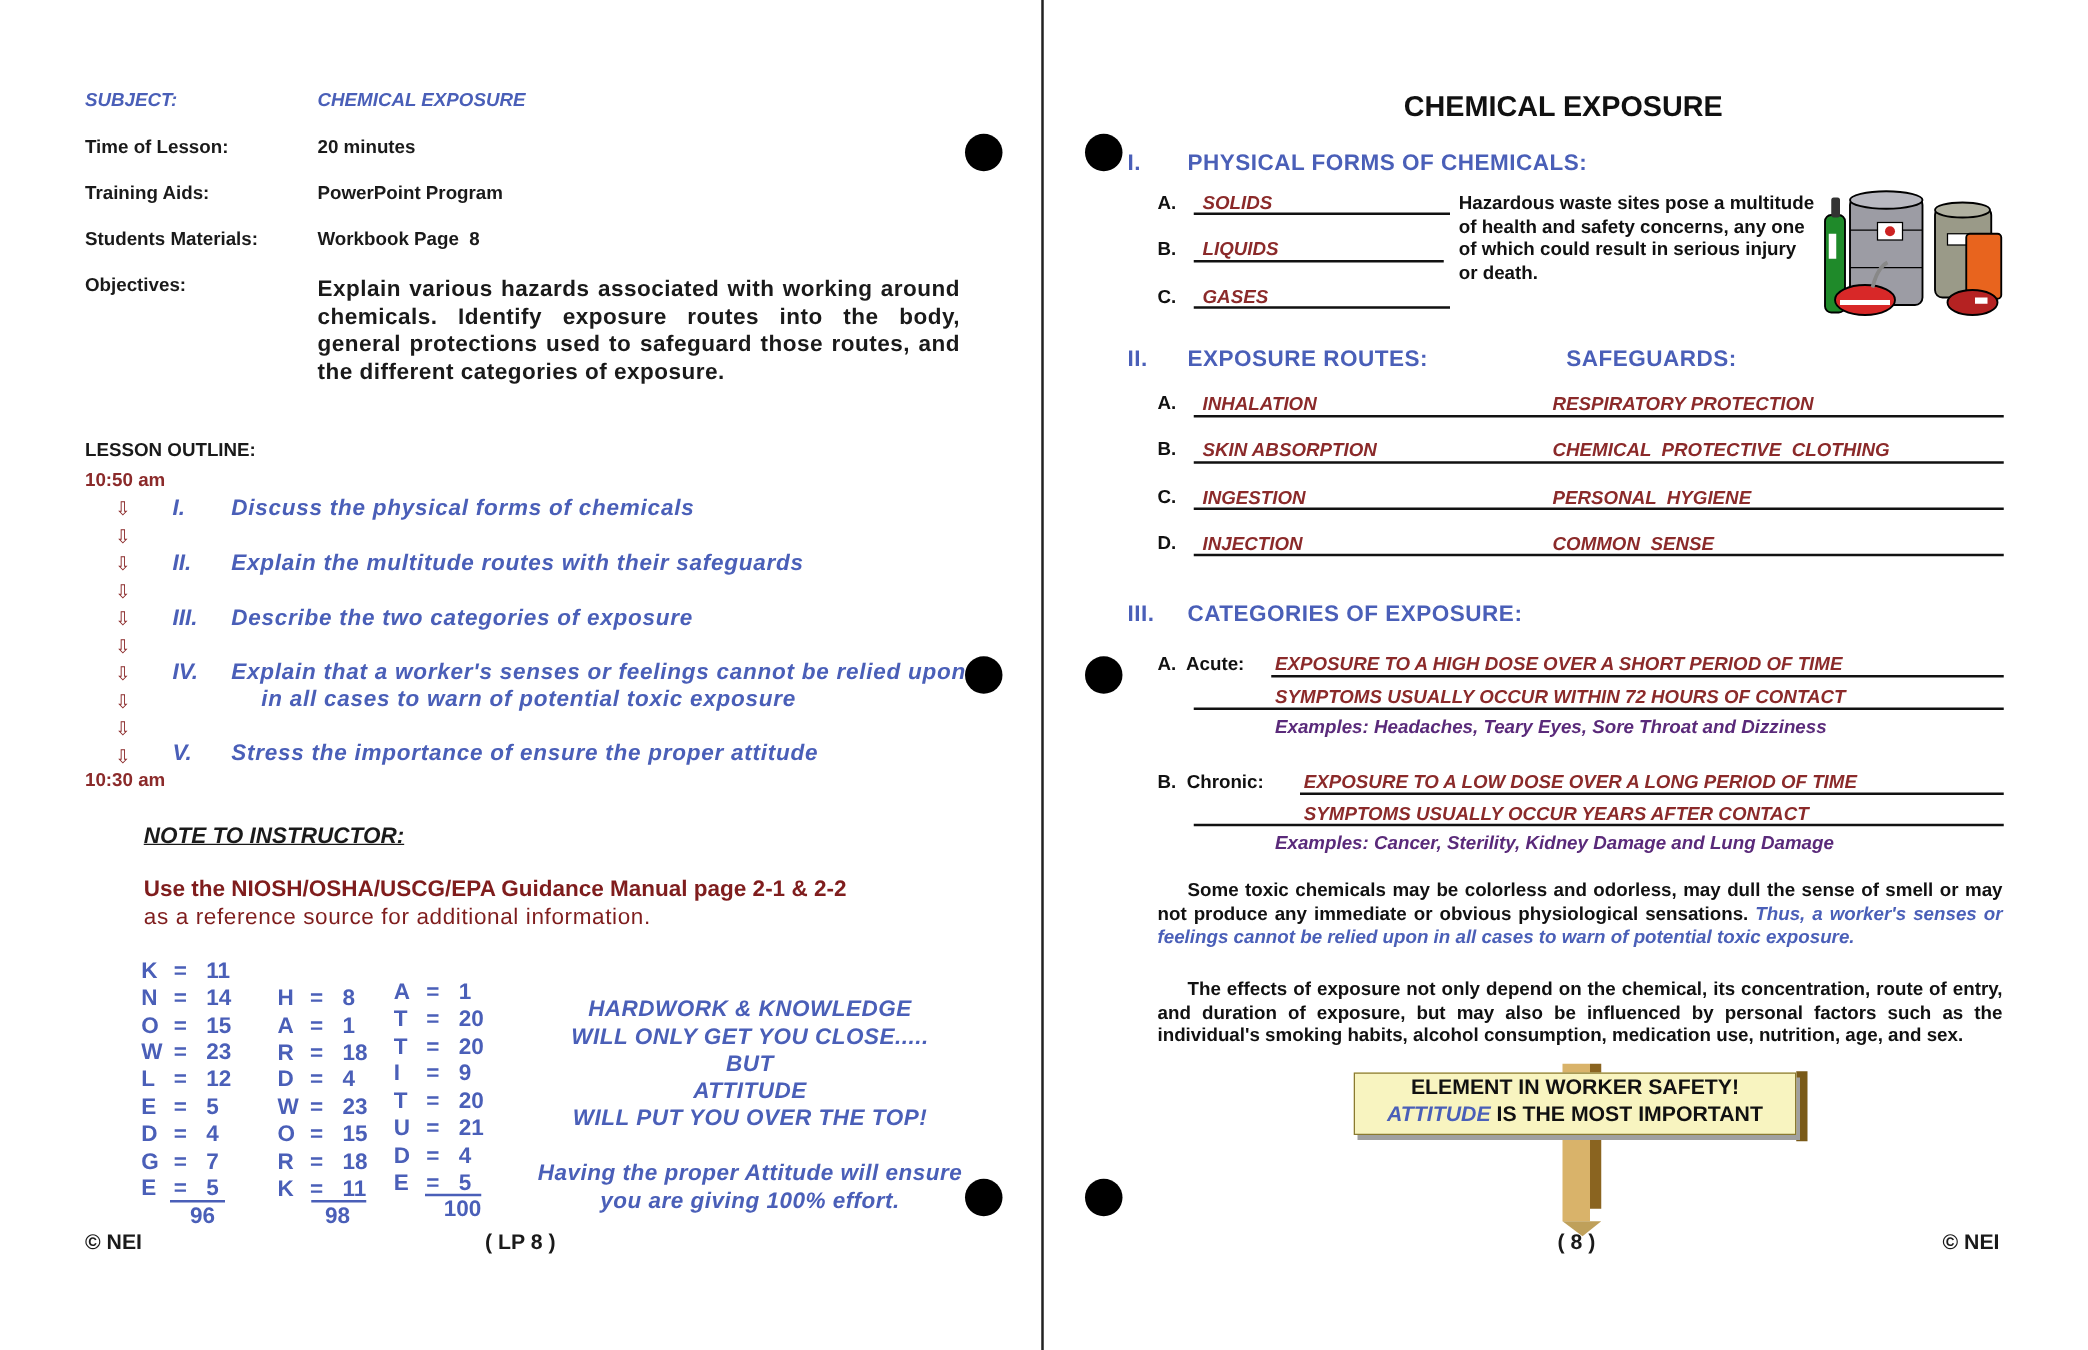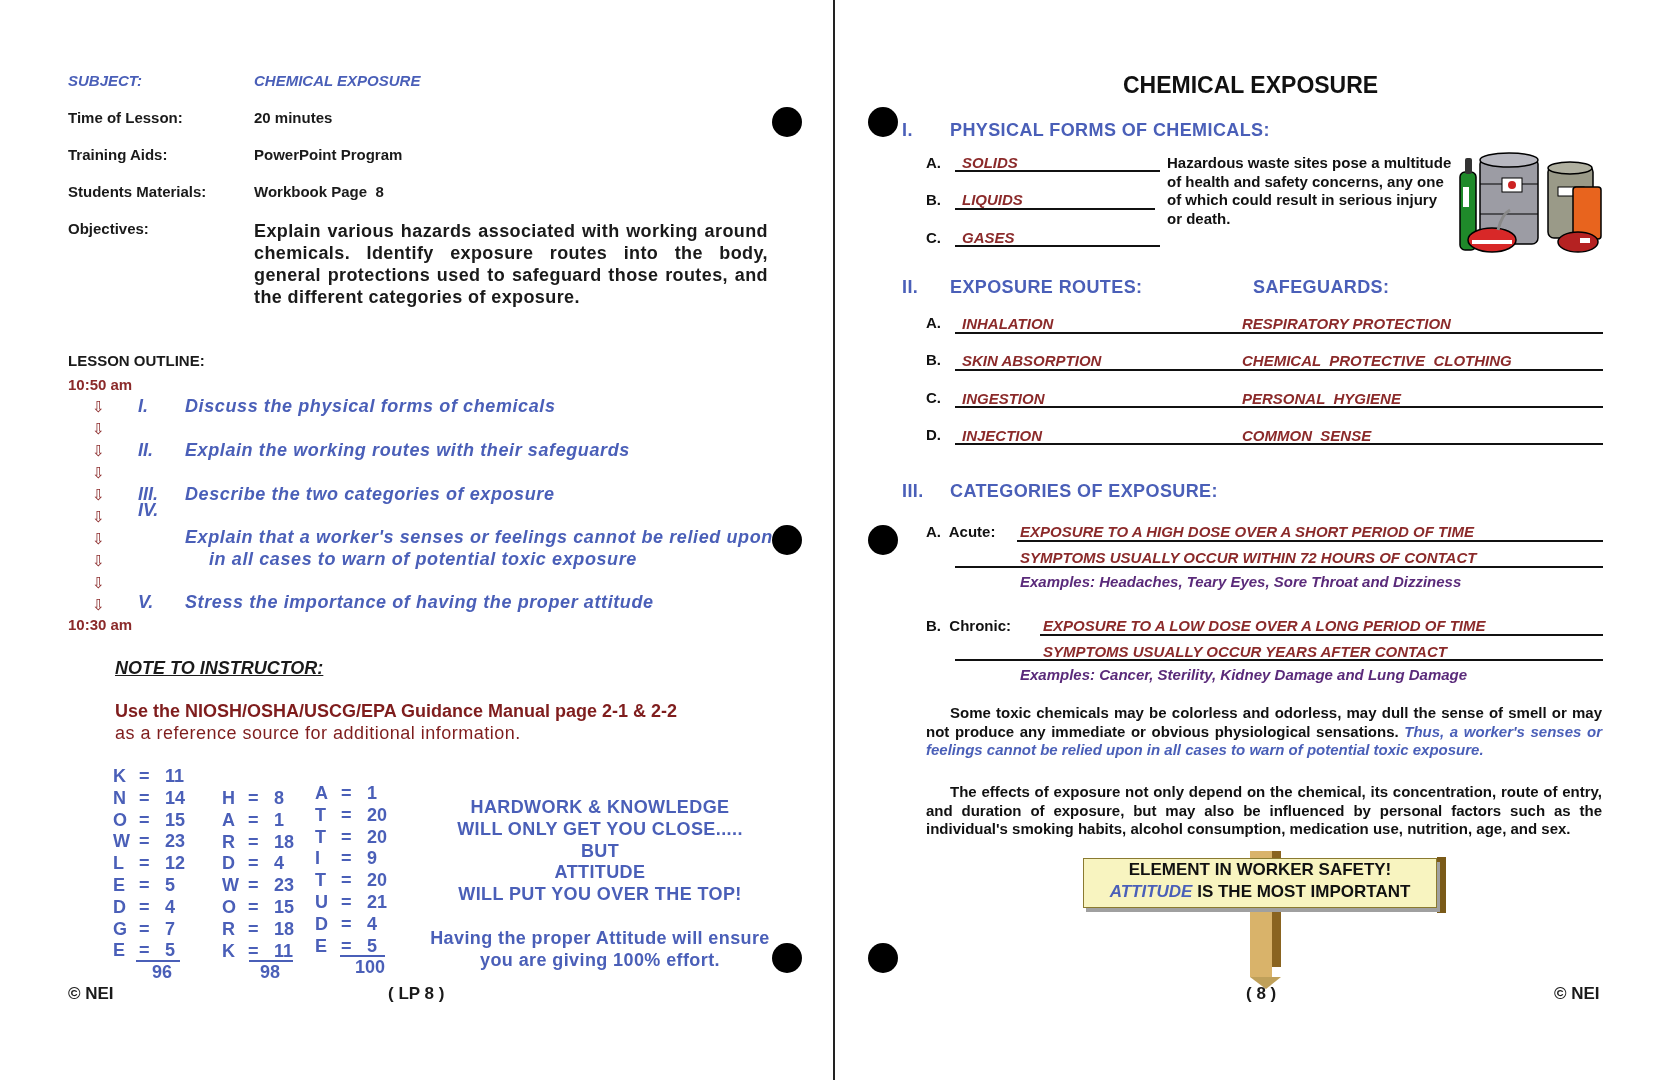--- a/index.html
+++ b/index.html
@@ -17,21 +17,21 @@
   .hdr-label { font-size:15px; }
   .obj-text { font-size:18px; line-height:22px; text-align:justify; width:514px; letter-spacing:0.4px; }
   .outline-row { font-size:18px; }
   .arrow { color:#8b2a2a; font-size:15px; }
   .time { font-size:15px; font-weight:bold; color:#8b2a2a; }
   .kv { font-size:18px; font-weight:bold; color:#4a5fb8; line-height:21.8px; }
   .kv .row { display:flex; }
   .kv .l { width:26px; }
   .kv .e { width:26px; }
   .sumline { position:absolute; height:2px; background:#4a5fb8; }
-  .motto { font-size:18px; font-weight:bold; color:#4a5fb8; text-align:center; line-height:21.8px; letter-spacing:0.4px; }
+  .motto { font-size:18px; font-weight:bold; color:#4a5fb8; text-align:center; line-height:21.8px; letter-spacing:0.4px;font-style:italic; }
 
   
   .r-title { font-size:23px; font-weight:bold; color:#111; }
   .sec { font-size:18px; font-weight:bold; color:#4a5fb8; letter-spacing:0.4px; }
   .letter { font-size:15px; font-weight:bold; color:#111; }
   .ans { font-size:15px; font-weight:bold; font-style:italic; color:#8b2a2a; }
   .uline { position:absolute; height:2px; background:#111; }
   .hz { font-size:15px; font-weight:bold; line-height:18.6px; color:#111; }
   .para { font-size:15px; font-weight:bold; line-height:18.6px; text-align:justify; width:676px; color:#111; white-space:normal; }
   .para .hl { color:#4a5fb8; font-style:italic; }
@@ -70,28 +70,28 @@
   <span class="abs arrow" style="left:92px;top:486px;">⇩</span>
   <span class="abs arrow" style="left:92px;top:508px;">⇩</span>
   <span class="abs arrow" style="left:92px;top:530px;">⇩</span>
   <span class="abs arrow" style="left:92px;top:552px;">⇩</span>
   <span class="abs arrow" style="left:92px;top:574px;">⇩</span>
   <span class="abs arrow" style="left:92px;top:596px;">⇩</span>
 
   <span class="abs blue ital bold outline-row" style="left:138px;top:396px;">I.</span>
   <span class="abs blue ital bold outline-row" style="left:185px;top:396px;letter-spacing:0.6px;">Discuss the physical forms of chemicals</span>
   <span class="abs blue ital bold outline-row" style="left:138px;top:440px;">II.</span>
-  <span class="abs blue ital bold outline-row" style="left:185px;top:440px;letter-spacing:0.6px;">Explain the working routes with their safeguards</span>
+  <span class="abs blue ital bold outline-row" style="left:185px;top:440px;letter-spacing:0.6px;">Explain the multitude routes with their safeguards</span>
   <span class="abs blue ital bold outline-row" style="left:138px;top:484px;">III.</span>
   <span class="abs blue ital bold outline-row" style="left:185px;top:484px;letter-spacing:0.6px;">Describe the two categories of exposure</span>
-  <span class="abs blue ital bold outline-row" style="left:138px;top:500px;text-align:right;">IV.</span>
+  <span class="abs blue ital bold outline-row" style="left:138px;top:527px;text-align:right;">IV.</span>
   <span class="abs blue ital bold outline-row" style="left:185px;top:527px;letter-spacing:0.6px;">Explain that a worker's senses or feelings cannot be relied upon</span>
   <span class="abs blue ital bold outline-row" style="left:209px;top:549px;letter-spacing:0.6px;">in all cases to warn of potential toxic exposure</span>
   <span class="abs blue ital bold outline-row" style="left:138px;top:592px;">V.</span>
-  <span class="abs blue ital bold outline-row" style="left:185px;top:592px;letter-spacing:0.6px;">Stress the importance of having the proper attitude</span>
+  <span class="abs blue ital bold outline-row" style="left:185px;top:592px;letter-spacing:0.6px;">Stress the importance of ensure the proper attitude</span>
 
   <span class="abs time" style="left:68px;top:616px;">10:30 am</span>
 
   <span class="abs ital bold" style="left:115px;top:658px;font-size:18px;text-decoration:underline;">NOTE TO INSTRUCTOR:</span>
   <span class="abs brightred bold" style="left:115px;top:701px;font-size:18px;">Use the NIOSH/OSHA/USCG/EPA Guidance Manual page 2-1 &amp; 2-2</span>
   <span class="abs brightred" style="left:115px;top:723px;font-size:18px;letter-spacing:0.5px;">as a reference source for additional information.</span>
 
   <div class="abs kv" style="left:113px;top:766px;">
     <div class="row">
         <span class="l">K</span>

